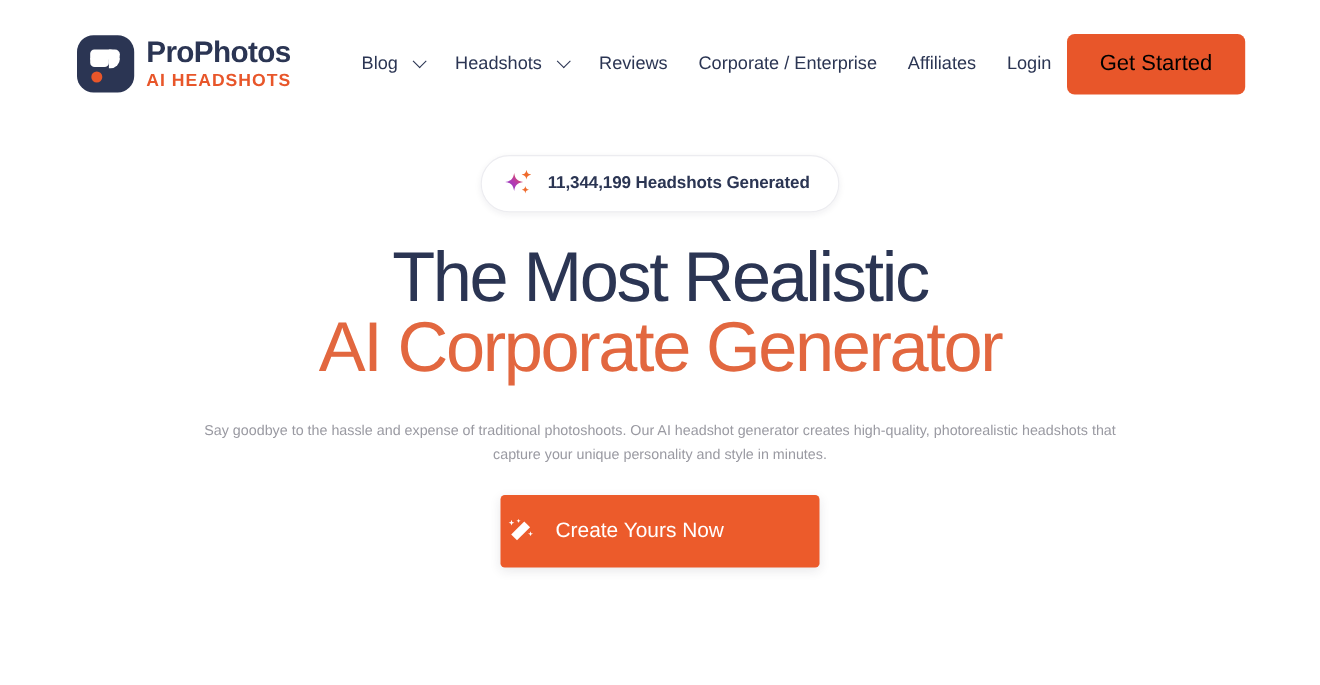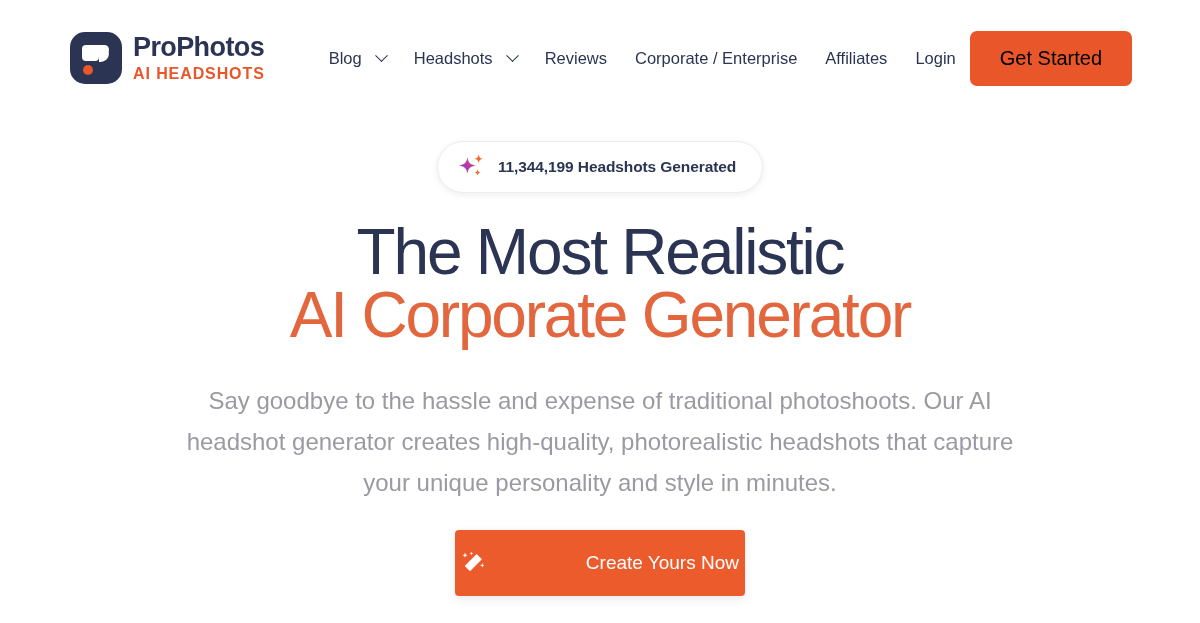--- a/index.html
+++ b/index.html
@@ -147,32 +147,32 @@
     font-weight: normal;
     line-height: 0.99;
     letter-spacing: -2.2px;
     color: #2b3553;
   }
   h1.hero-title .line2 { color: #e2673f; display: block; }
 
   p.hero-sub {
     margin: 32px auto 0 auto;
     max-width: 840px;
-    font-size: 24px;
+    font-size: 13px;
     line-height: 1.72;
     color: #9a9aa2;
     font-weight: normal;
     text-align: center;
   }
 
   .cta-main {
     margin-top: 26px;
     display: inline-flex;
     align-items: center;
-    justify-content: space-between;
+    justify-content: flex-start;
     gap: 20px;
     background: #ec5b2b;
     color: #ffffff;
     border: none;
     border-radius: 4px;
     width: 290px;
     height: 66px;
     font-size: 19px;
     cursor: pointer;
     font-family: inherit;

